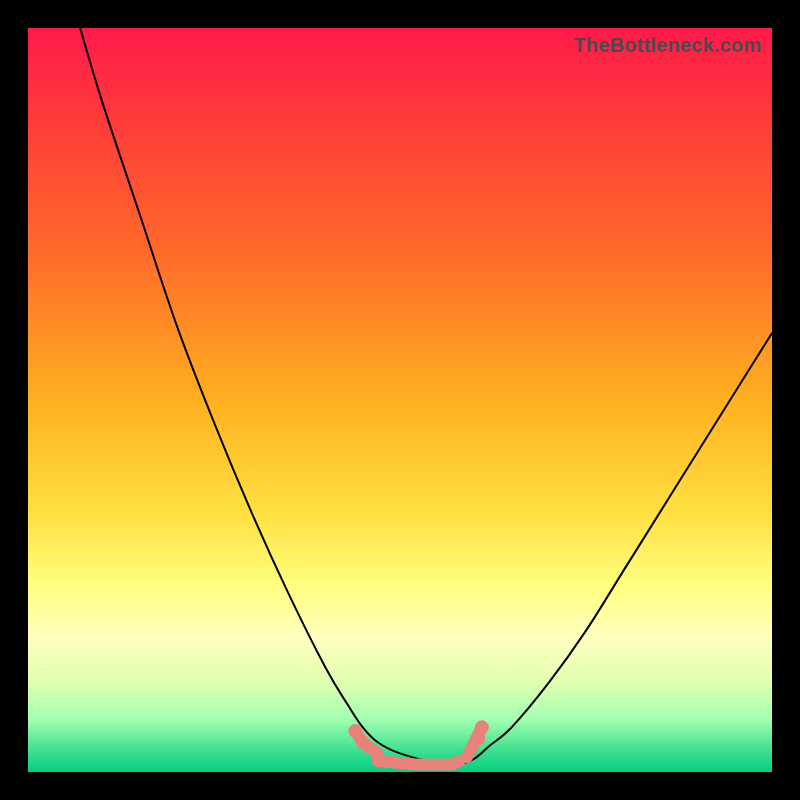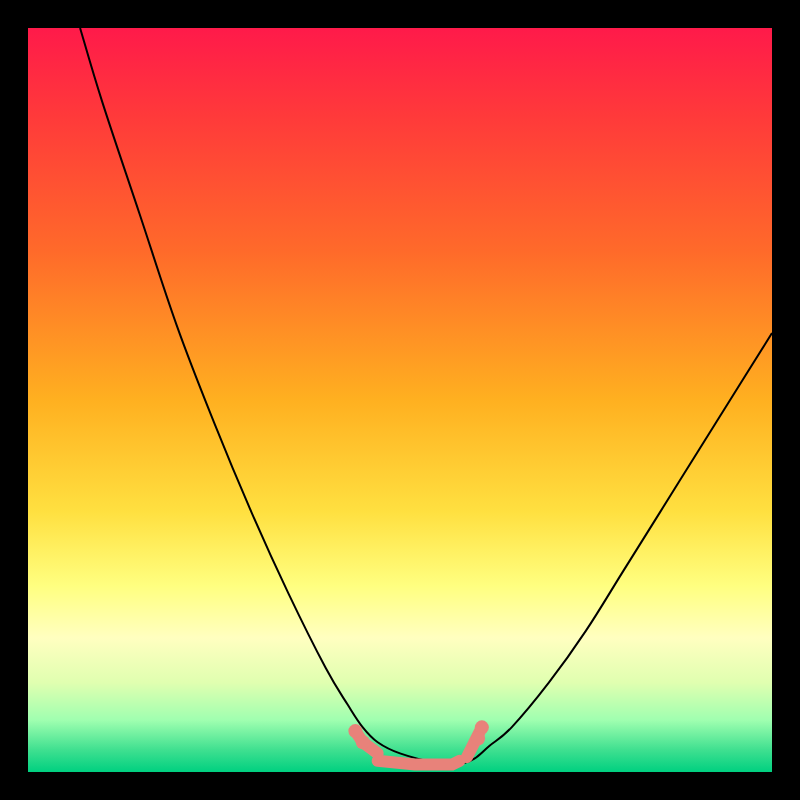--- a/index.html
+++ b/index.html
@@ -47,20 +47,21 @@
     overflow: visible;
   }
   .curve-path { fill: none; stroke: #000; stroke-width: 2; }
   .marker-path { fill: none; stroke: #e8827a; stroke-width: 12; stroke-linecap: round; }
   .marker-dot { fill: #e8827a; }
 </style>
 </head>
 <body>
 <div class="frame">
   <div class="plot-area">
+    <div class="watermark">TheBottleneck.com</div>
     <svg class="curve-layer" viewBox="0 0 744 744" preserveAspectRatio="none">
       <path id="left-curve" class="curve-path" d="M 52.080000000000005 0 C 56.09760000000001 13.391999999999996, 63.686400000000006 40.91999999999998, 74.4 74.39999999999998 C 85.1136 107.87999999999997, 98.208 145.82399999999998, 111.6 186 C 124.99199999999999 226.17600000000002, 135.40800000000002 260.10240000000005, 148.8 297.6 C 162.192 335.0976, 172.608 360.84, 186 394.32 C 199.392 427.8, 209.808 452.7984, 223.2 483.6 C 236.59199999999998 514.4016, 247.00799999999998 537.3168000000001, 260.4 565.44 C 273.792 593.5632, 286.88640000000004 619.7520000000001, 297.6 639.84 C 308.3136 659.928, 313.22400000000005 666.3263999999999, 319.92 677.04 C 326.616 687.7536, 329.4432 692.664, 334.8 699.36 C 340.15680000000003 706.056, 342.98400000000004 709.5528, 349.68 714.24 C 356.376 718.9272, 361.2864 721.6502399999999, 372 725.4 C 382.7136 729.14976, 398.48640000000006 733.0632, 409.20000000000005 735.072 C 419.91360000000003 737.0808, 427.50239999999997 736.29216, 431.52 736.56"></path>
       <path id="right-curve" class="curve-path" d="M 431.52 736.56 C 434.1984 735.4886399999999, 441.04319999999996 733.9559999999999, 446.4 730.608 C 451.7568 727.26, 454.58399999999995 723.58464, 461.28 717.96 C 467.976 712.33536, 472.88640000000004 710.7432, 483.6 699.36 C 494.3136 687.9768, 507.40799999999996 672.1296, 520.8 654.72 C 534.192 637.3104000000001, 544.608 622.728, 558 602.64 C 571.392 582.552, 581.808 564.5472, 595.2 543.12 C 608.5920000000001 521.6928, 619.008 505.02720000000005, 632.4 483.6 C 645.7919999999999 462.1728, 656.2080000000001 445.5072, 669.6 424.08 C 682.992 402.65279999999996, 693.4079999999999 385.9872, 706.8 364.56 C 720.192 343.13280000000003, 737.304 315.7536, 744 305.04"></path>
       <path id="marker-seg-a" class="marker-path" d="M 327.36 703.08 L 334.8 714.24 L 349.68 725.4"></path>
       <path id="marker-seg-b" class="marker-path" d="M 349.68 732.84 L 386.88 736.56 L 424.08 736.56 L 431.52 732.84"></path>
       <path id="marker-seg-c" class="marker-path" d="M 438.96 729.12 L 446.4 714.24 L 453.84 699.36"></path>
       <g id="marker-dots">
           <circle cx="327.36" cy="703.08" r="7" class="marker-dot"></circle>
           <circle cx="334.8" cy="714.24" r="7" class="marker-dot"></circle>
           <circle cx="453.84" cy="699.36" r="7" class="marker-dot"></circle>

